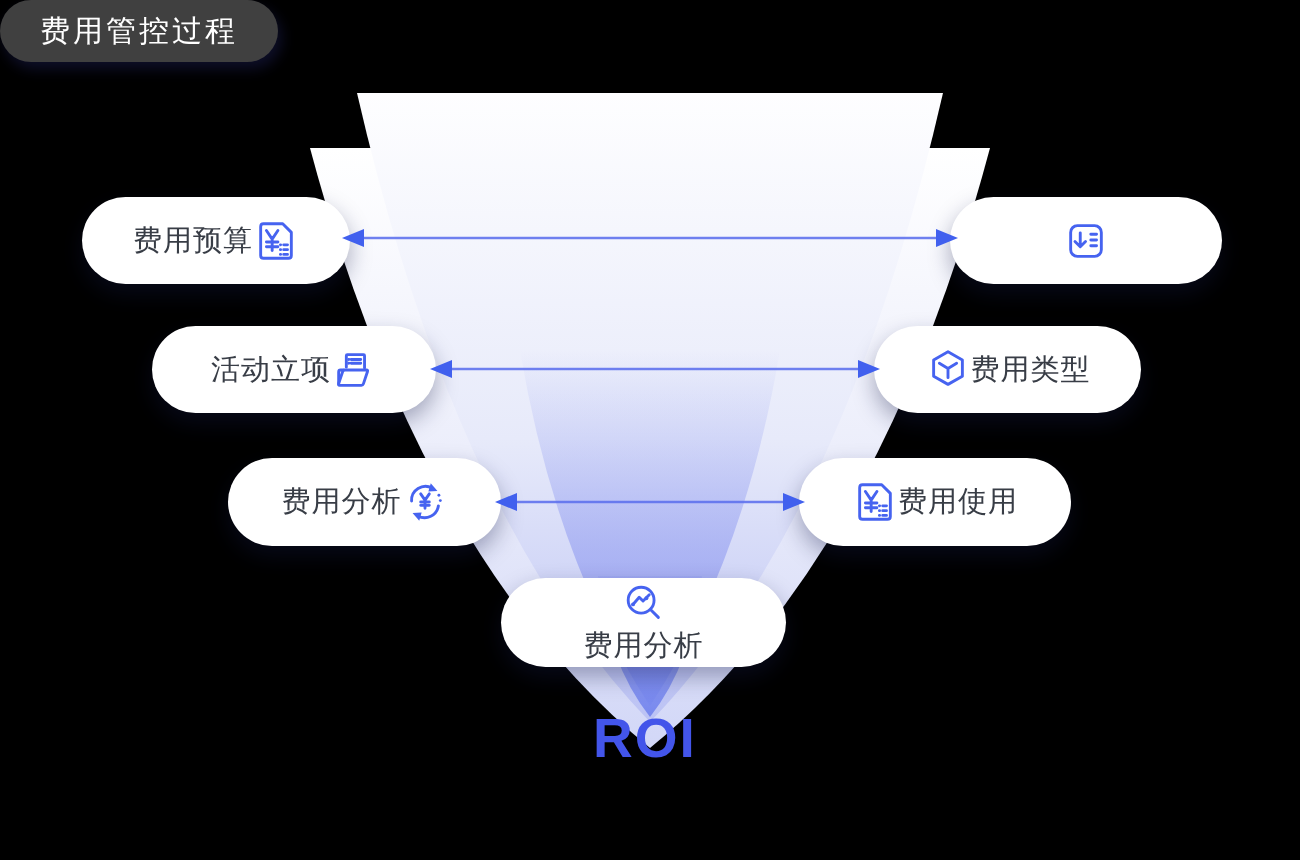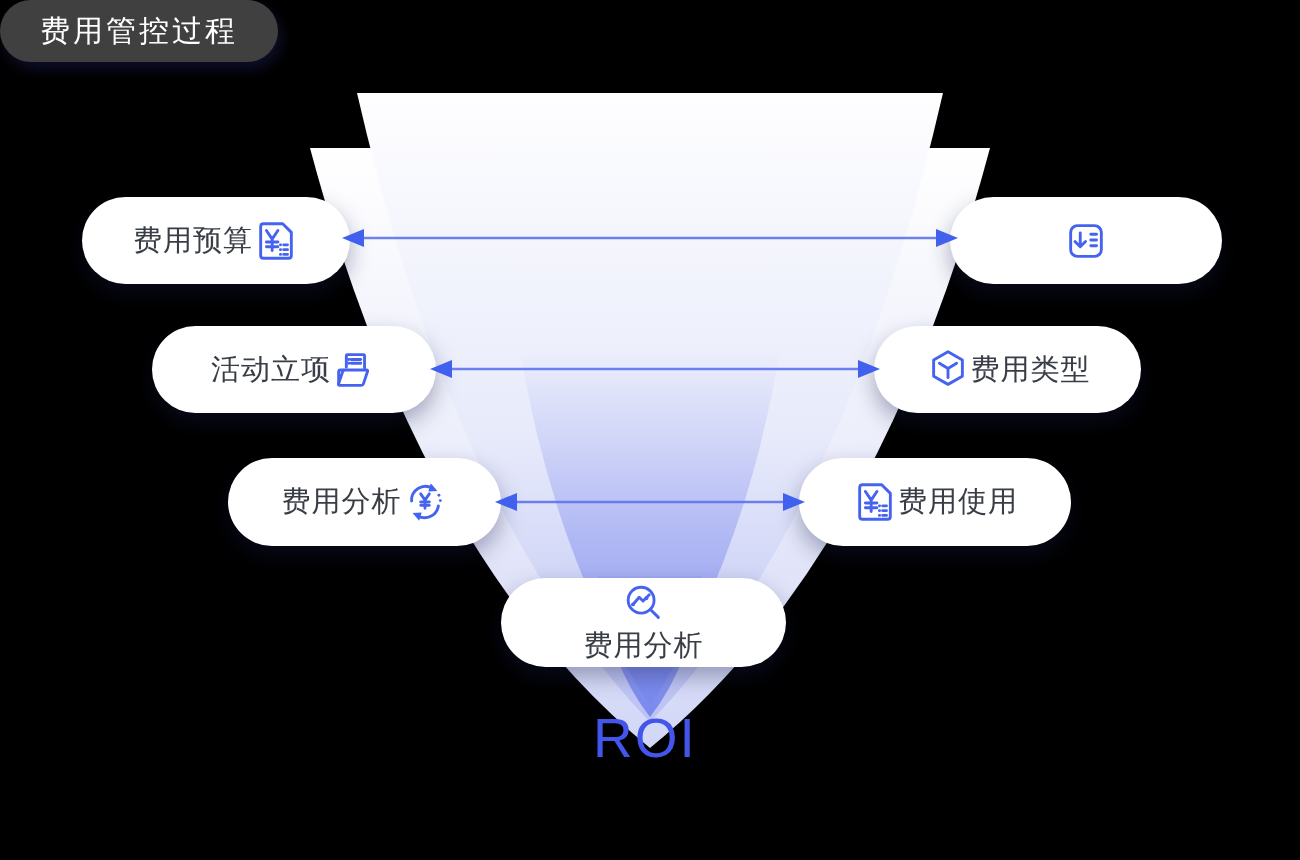--- a/index.html
+++ b/index.html
@@ -33,21 +33,21 @@
   #top-pill .label{color:#ffffff;font-size:30px;font-weight:500;letter-spacing:3px;}
   #pill-budget {left:82px; top:197px;width:268px;height:87px;}
   #pill-apply  {left:950px;top:197px;width:272px;height:87px;}
   #pill-project{left:152px;top:326px;width:284px;height:87px;}
   #pill-type   {left:874px;top:326px;width:267px;height:87px;}
   #pill-payment{left:228px;top:458px;width:273px;height:88px;}
   #pill-usage  {left:799px;top:458px;width:272px;height:88px;}
   #pill-analysis{left:501px;top:578px;width:285px;height:89px;flex-direction:column;}
   #roi{
     position:absolute;z-index:2;left:560px;top:706px;width:170px;
-    text-align:center;color:#4355ea;font-size:55px;font-weight:normal;letter-spacing:2px;
+    text-align:center;color:#4355ea;font-size:55px;font-weight:bold;letter-spacing:2px;
   }
   .ic{stroke:#4663f0;stroke-width:3;fill:none;stroke-linecap:round;stroke-linejoin:round;}
   .icf{fill:#4663f0;stroke:none;}
 </style>
 </head>
 <body>
 
 <div class="stage">
 
   <svg id="funnel" class="layer" width="1300" height="860" viewBox="0 0 1300 860">

